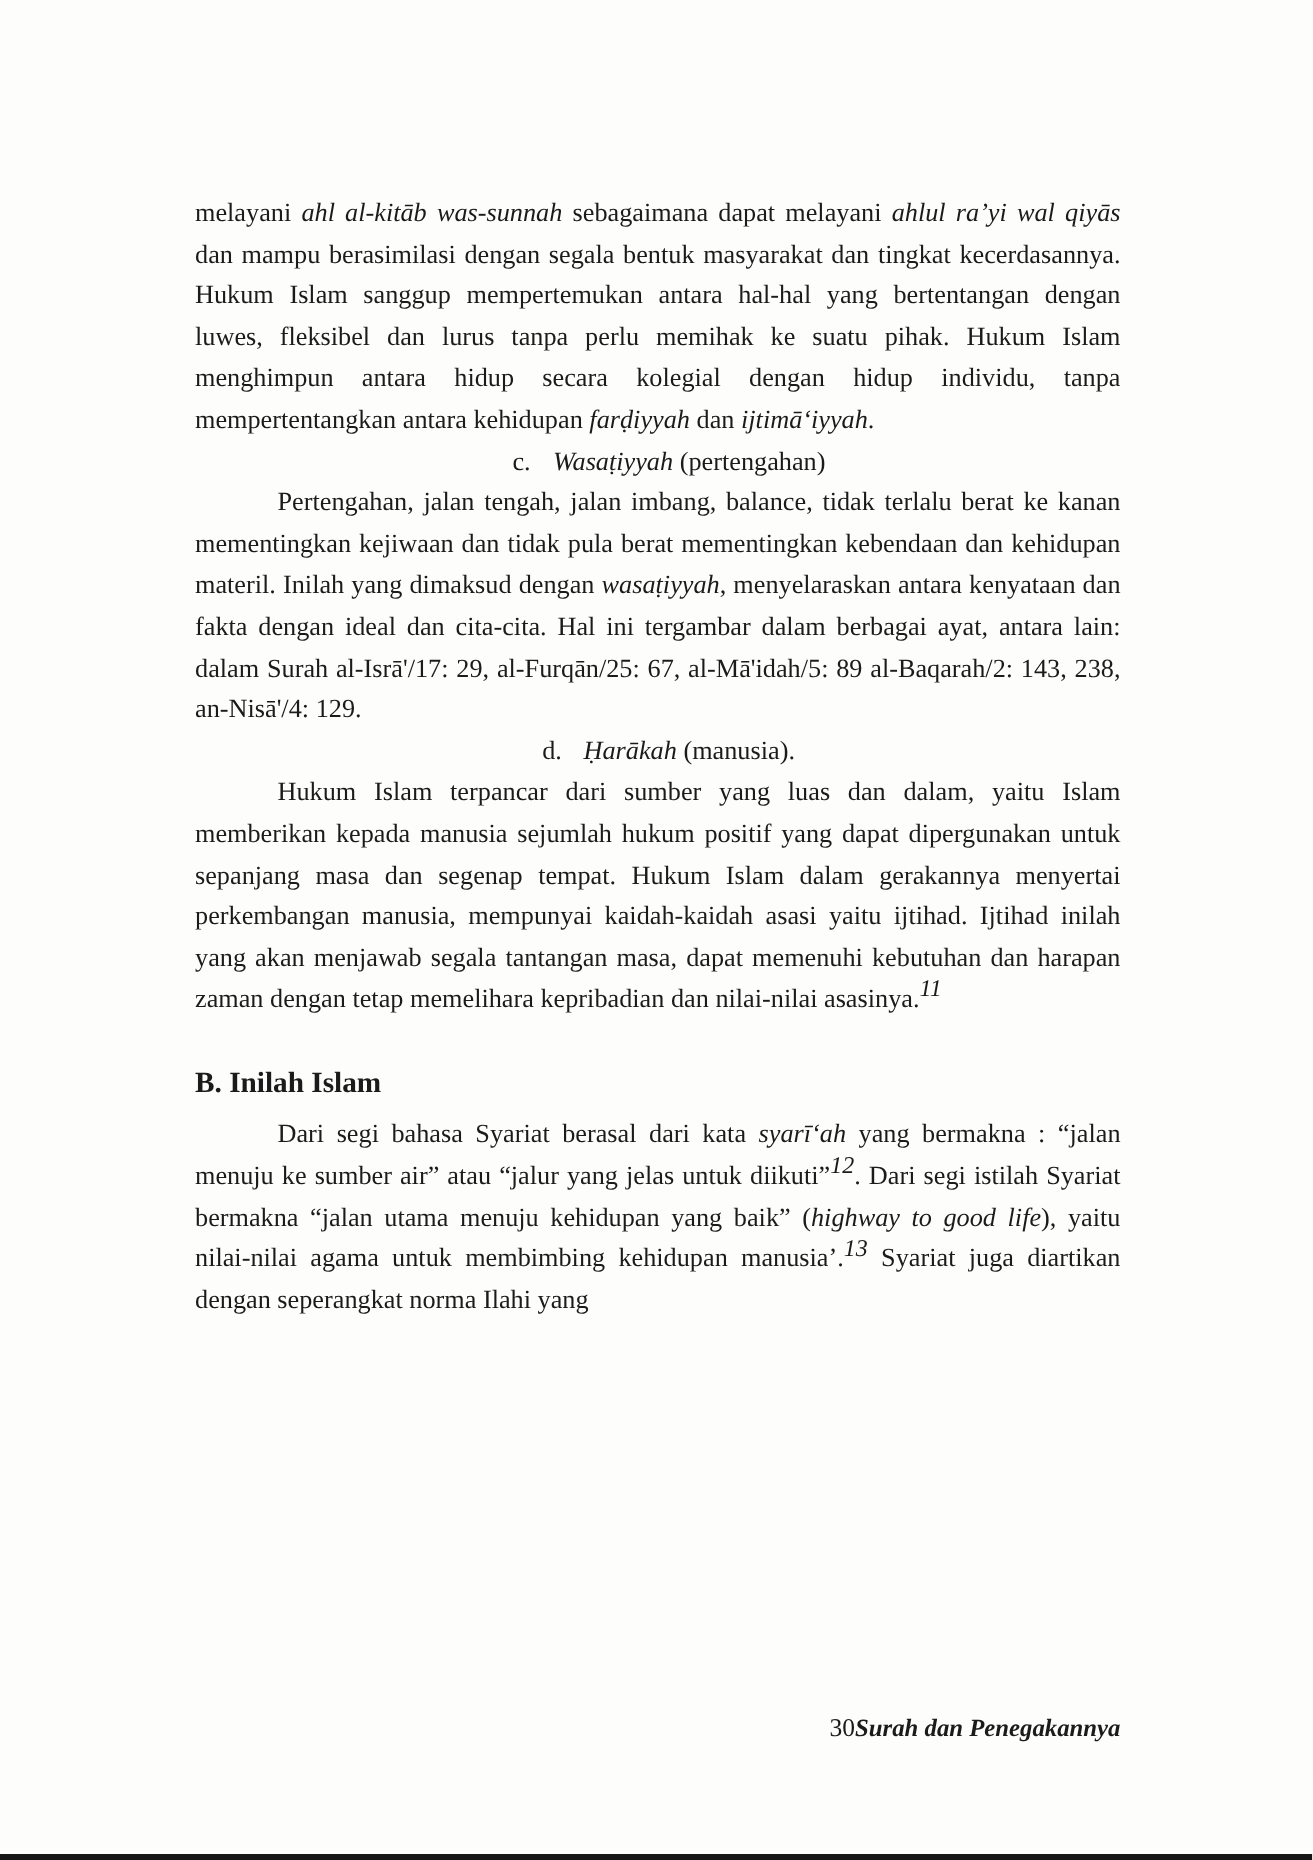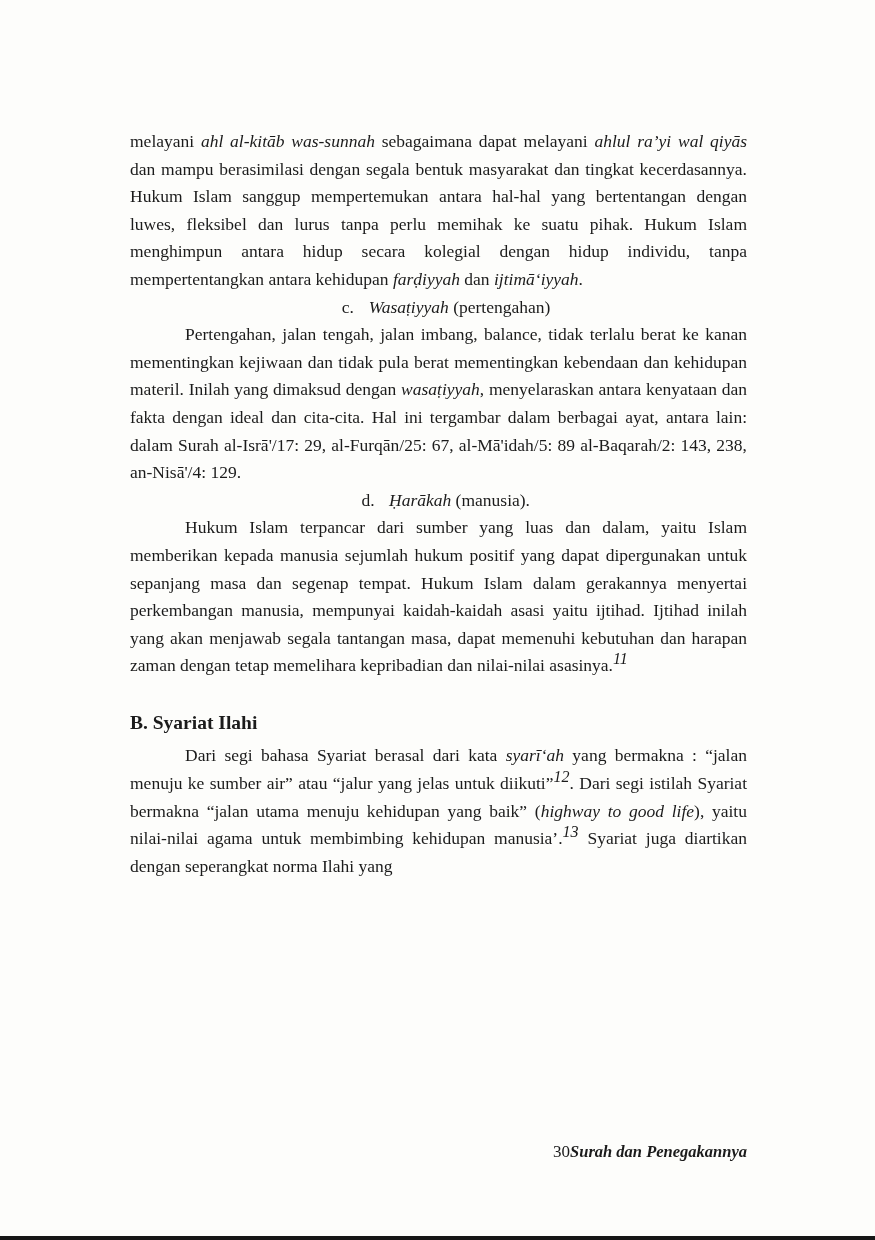--- a/index.html
+++ b/index.html
@@ -64,21 +64,21 @@
 <body>
 
 <div class="page">
 
   <div class="content">
       <p class="para"><span>melayani </span><span class="it">ahl al-kitāb was-sunnah</span><span> sebagaimana dapat melayani </span><span class="it">ahlul ra’yi wal qiyās</span><span> dan mampu berasimilasi dengan segala bentuk masyarakat dan tingkat kecerdasannya. Hukum Islam sanggup mempertemukan antara hal-hal yang bertentangan dengan luwes, fleksibel dan lurus tanpa perlu memihak ke suatu pihak. Hukum Islam menghimpun antara hidup secara kolegial dengan hidup individu, tanpa mempertentangkan antara kehidupan </span><span class="it">farḍiyyah</span><span> dan </span><span class="it">ijtimā‘iyyah</span><span>.</span></p>
       <p class="list-item"><span class="marker">c.</span><span class="it">Wasaṭiyyah</span><span> (pertengahan)</span></p>
       <p class="para indent"><span>Pertengahan, jalan tengah, jalan imbang, balance, tidak terlalu berat ke kanan mementingkan kejiwaan dan tidak pula berat mementingkan kebendaan dan kehidupan materil. Inilah yang dimaksud dengan </span><span class="it">wasaṭiyyah</span><span>, menyelaraskan antara kenyataan dan fakta dengan ideal dan cita-cita. Hal ini tergambar dalam berbagai ayat, antara lain: dalam Surah al-Isrā'/17: 29, al-Furqān/25: 67, al-Mā'idah/5: 89 al-Baqarah/2: 143, 238, an-Nisā'/4: 129.</span></p>
       <p class="list-item"><span class="marker">d.</span><span class="it">Ḥarākah</span><span> (manusia).</span></p>
       <p class="para indent"><span>Hukum Islam terpancar dari sumber yang luas dan dalam, yaitu Islam memberikan kepada manusia sejumlah hukum positif yang dapat dipergunakan untuk sepanjang masa dan segenap tempat. Hukum Islam dalam gerakannya menyertai perkembangan manusia, mempunyai kaidah-kaidah asasi yaitu ijtihad. Ijtihad inilah yang akan menjawab segala tantangan masa, dapat memenuhi kebutuhan dan harapan zaman dengan tetap memelihara kepribadian dan nilai-nilai asasinya.</span><sup>11</sup></p>
-      <h2 class="heading"><span>B. Syariat Ilahi</span></h2>
+      <h2 class="heading"><span>B. Inilah Islam</span></h2>
       <p class="para indent"><span>Dari segi bahasa Syariat berasal dari kata </span><span class="it">syarī‘ah</span><span> yang bermakna : “jalan menuju ke sumber air” atau “jalur yang jelas untuk diikuti”</span><sup>12</sup><span>. Dari segi istilah Syariat bermakna  “jalan utama menuju kehidupan yang baik” (</span><span class="it">highway to good life</span><span>), yaitu nilai-nilai agama untuk membimbing kehidupan manusia’.</span><sup>13</sup><span> Syariat juga diartikan dengan seperangkat norma Ilahi yang</span></p>
     </div>
 
   <div class="footer">
     <span class="page-num">30</span>
     <span class="running-title">Surah dan Penegakannya</span>
   </div>
 
   <div class="scan-edge-bottom"></div>
 

